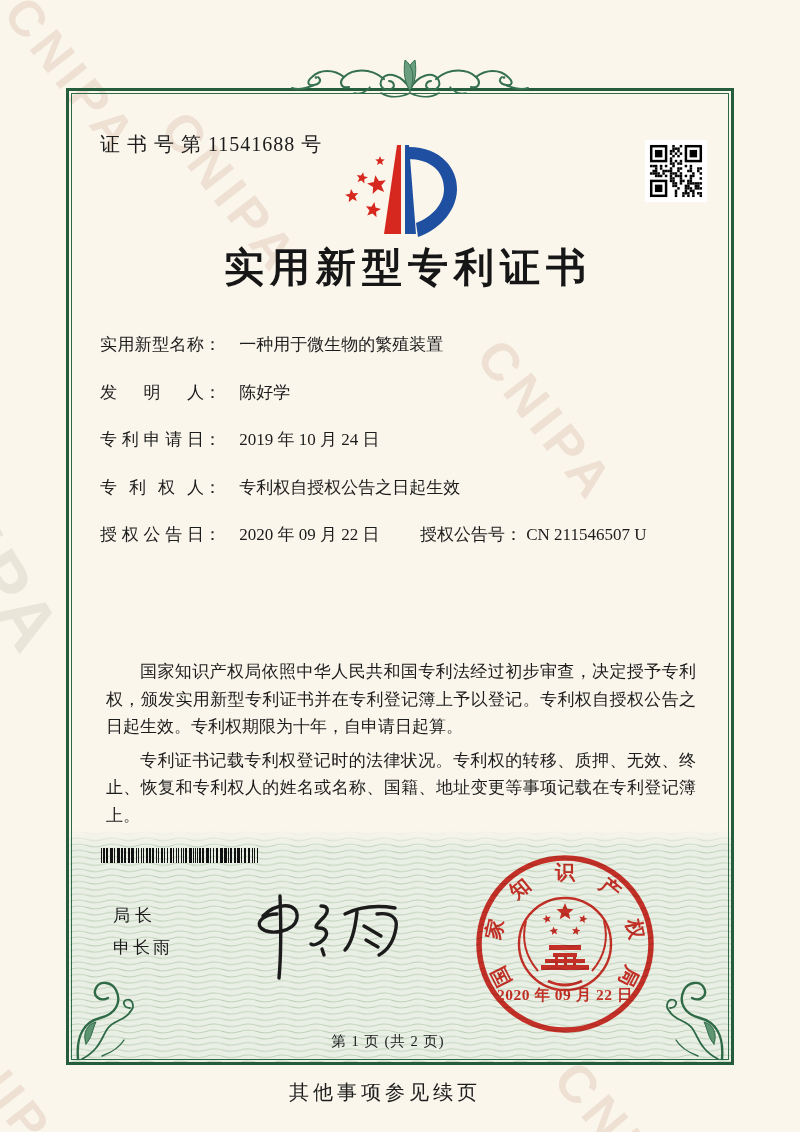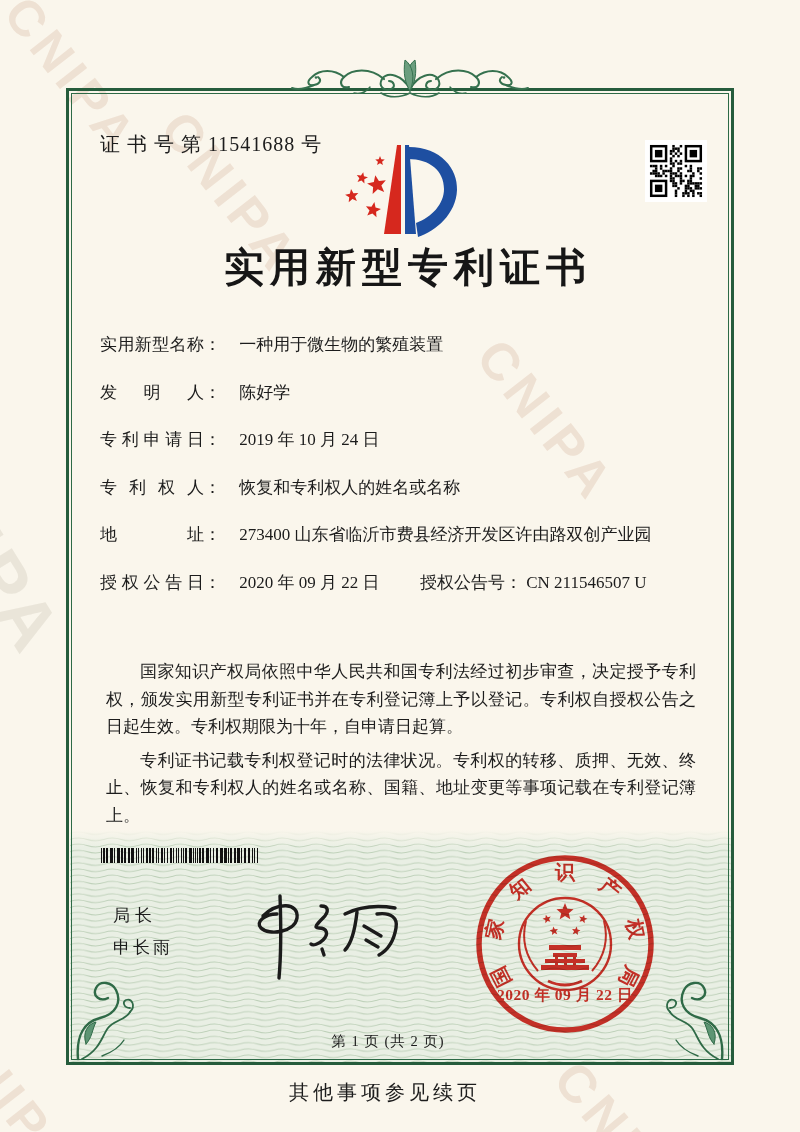--- a/index.html
+++ b/index.html
@@ -269,25 +269,21 @@
   <div class="frow">
     <span class="flabel">发明人</span><span class="fcolon">：</span>
     <span class="fvalue">陈好学</span>
   </div>
   <div class="frow">
     <span class="flabel">专利申请日</span><span class="fcolon">：</span>
     <span class="fvalue">2019 年 10 月 24 日</span>
   </div>
   <div class="frow">
     <span class="flabel">专利权人</span><span class="fcolon">：</span>
-    <span class="fvalue">恢复和专利权人的姓名或名称</span>
-  </div>
-  <div class="frow">
-    <span class="flabel">地址</span><span class="fcolon">：</span>
-    <span class="fvalue">273400 山东省临沂市费县经济开发区许由路双创产业园</span>
+    <span class="fvalue">专利权自授权公告之日起生效</span>
   </div>
   <div class="frow">
     <span class="flabel">授权公告日</span><span class="fcolon">：</span>
     <span class="fvalue">2020 年 09 月 22 日</span>
     <span class="fpair2">
       <span>授权公告号</span><span>：</span>
       <span>CN 211546507 U</span>
     </span>
   </div>
 </div>

